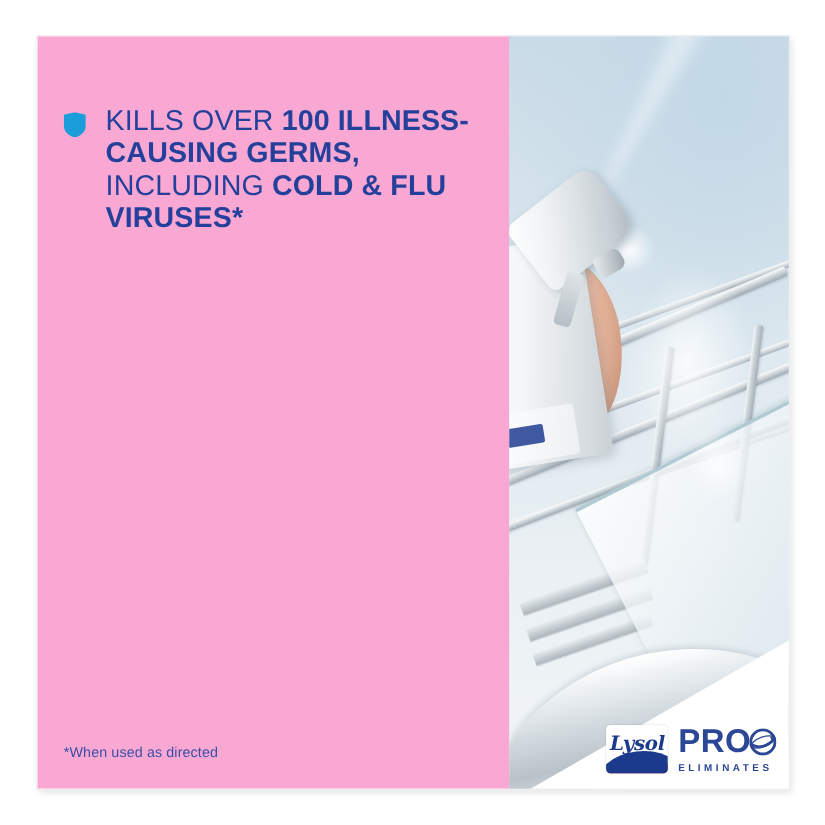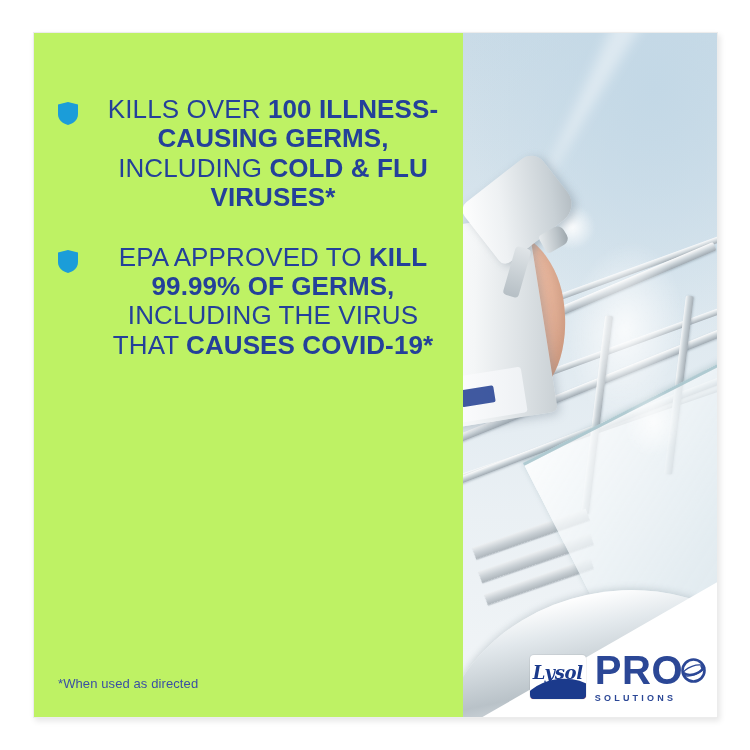--- a/index.html
+++ b/index.html
@@ -36,24 +36,23 @@
     overflow: hidden;
   }
 
   
   .copy-panel {
     position: absolute;
     left: 0;
     top: 0;
     width: 430px;
     height: 100%;
-    background: #bef264;
+    background: #f9a8d4;
     box-sizing: border-box;
     padding: 62px 14px 0 24px;
-    text-align: center;
   }
 
   .benefit-list {
     list-style: none;
     margin: 0;
     padding: 0;
   }
 
   .benefit-item {
     position: relative;
@@ -376,21 +375,21 @@
     border-radius: 50% 50% 0 0 / 100% 100% 0 0;
     transform: rotate(-7deg);
   }
 
   .pro-block { display: flex; flex-direction: column; align-items: flex-start; }
   .pro-row { display: flex; align-items: center; }
   .pro-word {
     color: #2b4796;
     font-family: "Liberation Sans", sans-serif;
     font-weight: 700;
-    font-size: 40px;
+    font-size: 30px;
     letter-spacing: 0.5px;
     line-height: 1;
   }
   .pro-globe {
     position: relative;
     width: 25px; height: 25px;
     margin-left: -2px;
   }
   .solutions-word {
     color: #2b4796;
@@ -414,28 +413,20 @@
 
         <li class="benefit-item">
           <span class="shield-icon">
             <svg viewBox="0 0 20 23" width="20" height="23" aria-hidden="true">
               <path d="M10 0 L20 2.4 L20 12 C20 18 15.4 21.4 10 23 C4.6 21.4 0 18 0 12 L0 2.4 Z" fill="#1b9dd9"></path>
             </svg>
           </span>
           <p class="benefit-text"><span>KILLS OVER </span><b>100 ILLNESS-CAUSING GERMS,</b><span> INCLUDING </span><b>COLD &amp; FLU VIRUSES*</b></p>
         </li>
 
-        <li class="benefit-item">
-          <span class="shield-icon">
-            <svg viewBox="0 0 20 23" width="20" height="23" aria-hidden="true">
-              <path d="M10 0 L20 2.4 L20 12 C20 18 15.4 21.4 10 23 C4.6 21.4 0 18 0 12 L0 2.4 Z" fill="#1b9dd9"></path>
-            </svg>
-          </span>
-          <p class="benefit-text"><span>EPA APPROVED TO </span><b>KILL 99.99% OF GERMS,</b><span> INCLUDING THE VIRUS THAT </span><b>CAUSES COVID-19*</b></p>
-        </li>
 
 
 
       </ul>
 
       <p class="footnote">*When used as directed</p>
     </div>
 
     <div class="photo-panel">
       <div class="photo-blur-layer">
@@ -495,20 +486,20 @@
             <span class="pro-word">PRO</span>
             <span class="pro-globe">
               <svg viewBox="0 0 25 25" width="25" height="25" aria-hidden="true">
                 <circle cx="12.5" cy="12.5" r="11" fill="none" stroke="#2b4796" stroke-width="2.6"></circle>
                 <ellipse cx="12.5" cy="12.5" rx="11" ry="4.4" fill="none" stroke="#2b4796" stroke-width="1.2" transform="rotate(-20 12.5 12.5)"></ellipse>
                 <path d="M2.5 15 C8 18.5 17 17 23 9.5" fill="none" stroke="#2b4796" stroke-width="2.4" stroke-linecap="round"></path>
                 <path d="M19 7.5 L23.5 9 L21 12.5 Z" fill="#2b4796"></path>
               </svg>
             </span>
           </div>
-          <span class="solutions-word">SOLUTIONS</span>
+          <span class="solutions-word">ELIMINATES</span>
         </div>
 
       </div>
     </div>
 
   </div>
 </div>
 
 </body></html>

